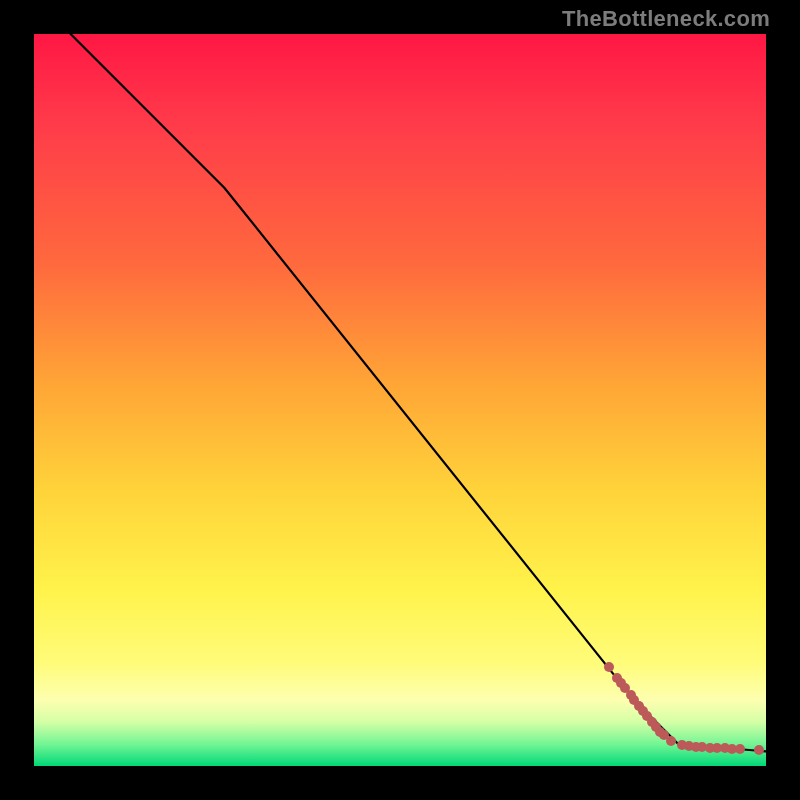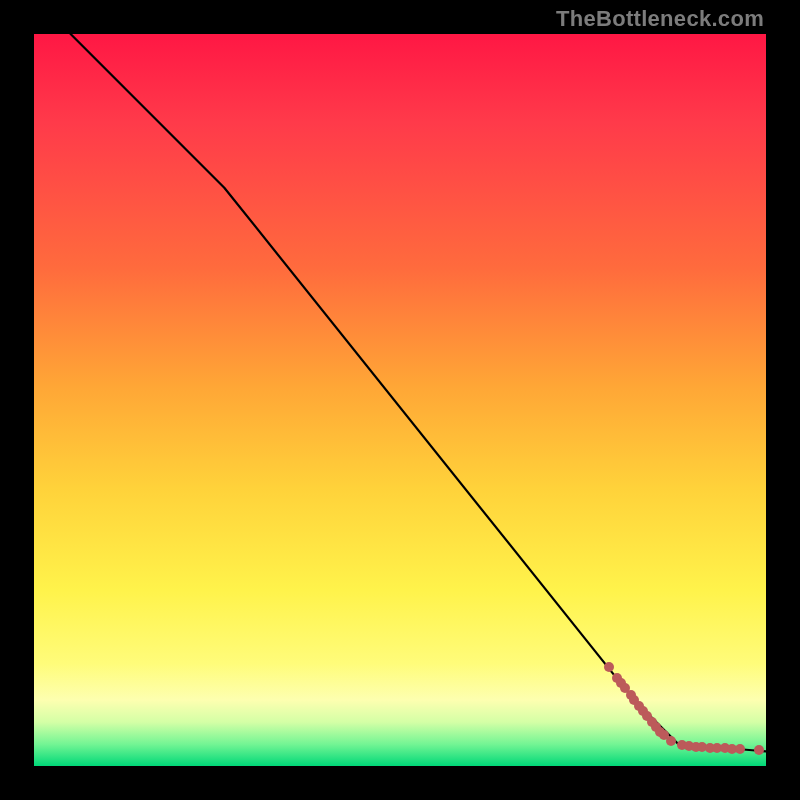--- a/index.html
+++ b/index.html
@@ -33,21 +33,21 @@
       #fffc7a 86%,
       #fdffb0 91%,
       #d4ffa6 94%,
       #74f594 97%,
       #00d878 100%
     );
   }
   .attribution {
     position: absolute;
     top: 6px;
-    right: 36px;
+    right: 30px;
     font-family: Arial, Helvetica, sans-serif;
     font-size: 22px;
     font-weight: 600;
     color: #7c7c7c;
     letter-spacing: 0.3px;
   }
   .curve {
     position: absolute;
     left: 34px;
     top: 34px;

